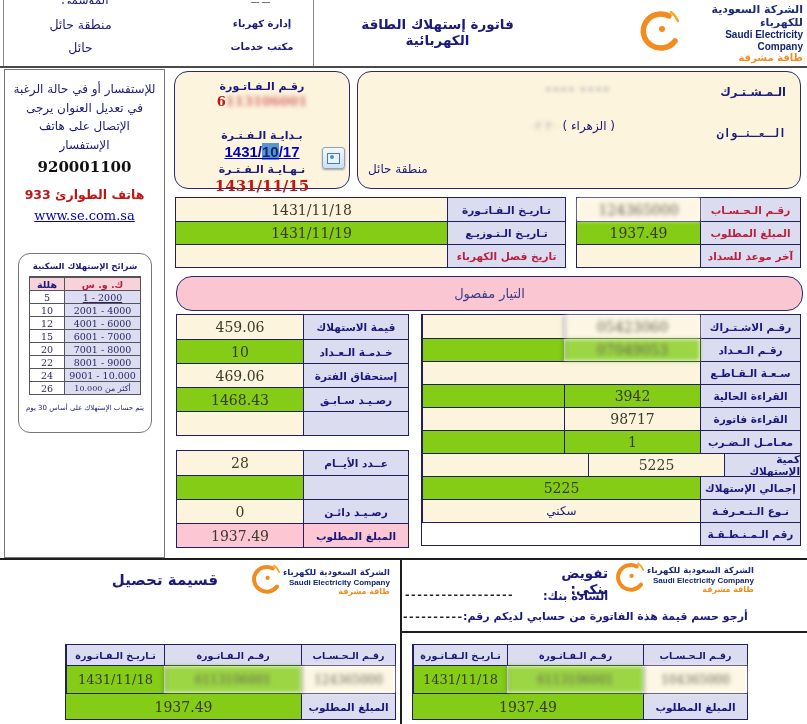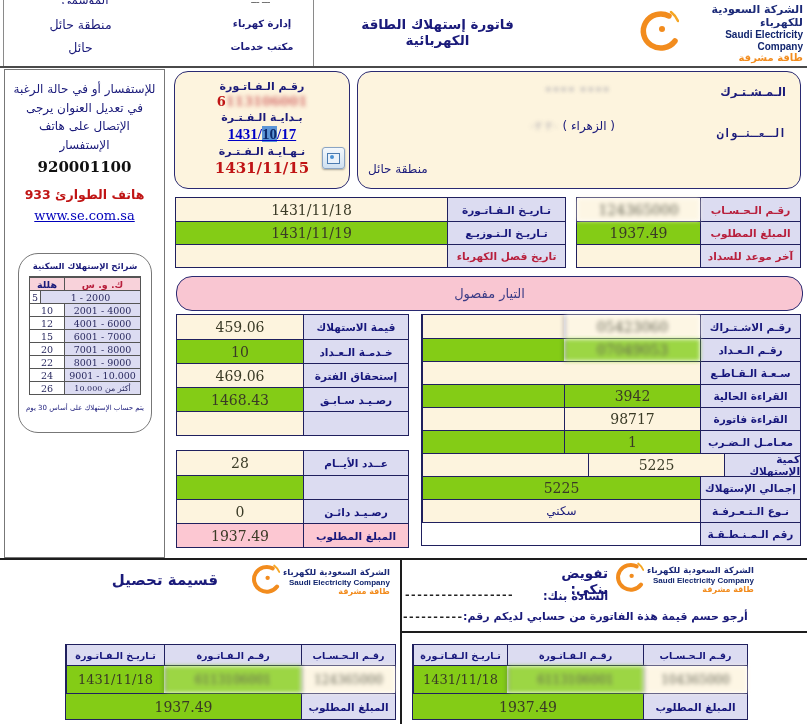--- a/index.html
+++ b/index.html
@@ -35,21 +35,21 @@
   .h20{height:20px;} .h23{height:23px;} .h24{height:24px;} .h26{height:26px;} .h28{height:28px;}
   
   .logo{display:flex;direction:ltr;align-items:center;gap:3px;}
   .logo-text{text-align:right;line-height:1.15;}
   .lt1{color:#1c2a78;font-weight:bold;font-size:11px;}
   .lt2{color:#12266e;font-weight:bold;font-size:10px;font-family:"Liberation Sans",sans-serif;}
   .lt3{color:#f28c1e;font-weight:bold;font-size:10px;}
   .logo-sm .lt1{font-size:8.5px;} .logo-sm .lt2{font-size:8px;} .logo-sm .lt3{font-size:8px;}
   
   .sel{background:#5b95d6;color:#0d2a6b;}
-  .date-blue{color:#0000c6;text-decoration:underline;font-family:Liberation Serif, serif;font-weight:bold;font-size:15px;direction:ltr;display:inline-block;}
+  .date-blue{color:#0000c6;text-decoration:underline;font-family:Liberation Sans, sans-serif;font-weight:bold;font-size:15px;direction:ltr;display:inline-block;}
   .date-red{color:#c01515;font-family:"DejaVu Serif",serif;font-weight:bold;font-size:15px;direction:ltr;display:inline-block;}
   
   .snip{position:absolute;left:322px;top:147px;width:21px;height:20px;border:1px solid #8aa4c4;border-radius:3px;
         background:linear-gradient(#f4f8fc,#cfe0f0);box-shadow:0 1px 2px rgba(0,0,0,.35);
         display:flex;align-items:center;justify-content:center;z-index:5;}
   .snip-in{width:11px;height:9px;border:1px solid #4a7ab0;background:#eaf2fa;position:relative;}
   .snip-in::after{content:"";position:absolute;left:1.5px;top:1.5px;width:4px;height:4px;border-radius:50%;background:#4a90d2;}
   
   .mini .trow{border-top:1px solid #555;}
   .mini .cell{font-size:9.5px;}
@@ -95,29 +95,29 @@
   <div class="hline" style="left:0;top:66px;width:807px;height:2px;"></div>
 
   <div class="abs" style="left:4px;top:69px;width:161px;height:489px;border:1px solid #777;box-sizing:border-box;">
     <div class="navy ctr" style="margin:10px 8px 0;font-size:12px;line-height:1.55;">للإستفسار أو في حالة الرغبة في تعديل العنوان يرجى الإتصال على هاتف الإستفسار</div>
     <div class="ctr bold" style="margin-top:4px;font-family:'DejaVu Serif',serif;font-size:15px;color:#111;">920001100</div>
     <div class="ctr bold red" style="margin-top:11px;font-size:12.5px;">هاتف الطوارئ 933</div>
     <div class="ctr" style="margin-top:3px;">
       <span class="link" style="font-size:13px;">www.se.com.sa</span>
     </div>
 
-    <div class="abs" style="left:13px;top:183px;width:132px;height:178px;border:1px solid #777;border-radius:20px;background:#fff;">
+    <div class="abs" style="left:13px;top:183px;width:132px;height:178px;border:1px solid #777;border-radius:12px;background:#fff;">
       <div class="ctr bold navy" style="margin-top:7px;font-size:8.5px;">شرائح الإستهلاك السكنية</div>
       <div class="tbl mini" style="left:10px;top:22px;width:112px;position:absolute;border-color:#555;">
         <div class="trow" style="height:13px;">
           <div class="cell mini-hd lblred" style="width:76px;border-left:1px solid #555;">ك. و. س</div>
           <div class="cell mini-hd navy" style="flex:1;">هللة</div>
         </div>
         <div class="trow" style="height:13px;">
-          <div class="cell mini-kwh" style="width:100px;">2000 - 1</div>
+          <div class="cell mini-kwh" style="width:76px;text-decoration:underline;">2000 - 1</div>
           <div class="cell mini-hal" style="flex:1;">5</div>
         </div>
         <div class="trow" style="height:13px;">
           <div class="cell mini-kwh" style="width:76px;">4000 - 2001</div>
           <div class="cell mini-hal" style="flex:1;">10</div>
         </div>
         <div class="trow" style="height:13px;">
           <div class="cell mini-kwh" style="width:76px;">6000 - 4001</div>
           <div class="cell mini-hal" style="flex:1;">12</div>
         </div>
@@ -144,21 +144,21 @@
       </div>
       <div class="ctr navy" style="position:absolute;left:0;right:0;top:150px;font-size:7px;">يتم حساب الإستهلاك على أساس 30 يوم</div>
     </div>
   </div>
 
   <div class="rbox" style="left:174px;top:71px;width:176px;height:118px;">
     <div class="ctr bold navy" style="margin-top:8px;font-size:11px;">رقـم الـفـاتـورة</div>
     <div class="ctr" style="margin-top:1px;font-family:'DejaVu Serif',serif;font-size:13px;direction:ltr;">
       <span class="red bold">6</span><span class="blur-red bold">113106001</span>
     </div>
-    <div class="ctr bold navy" style="margin-top:2px;font-size:11px;">بـدايـة الـفـتـرة</div>
+    <div class="ctr bold navy" style="margin-top:20px;font-size:11px;">بـدايـة الـفـتـرة</div>
     <div class="ctr" style="margin-top:0px;">
       <span class="date-blue"><span>1431/</span><span class="sel">10</span><span>/17</span></span>
     </div>
     <div class="ctr bold navy" style="margin-top:2px;font-size:11px;">نـهـايـة الـفـتـرة</div>
     <div class="ctr" style="margin-top:0px;">
       <span class="date-red">1431/11/15</span>
     </div>
   </div>
 
   <div class="snip">

